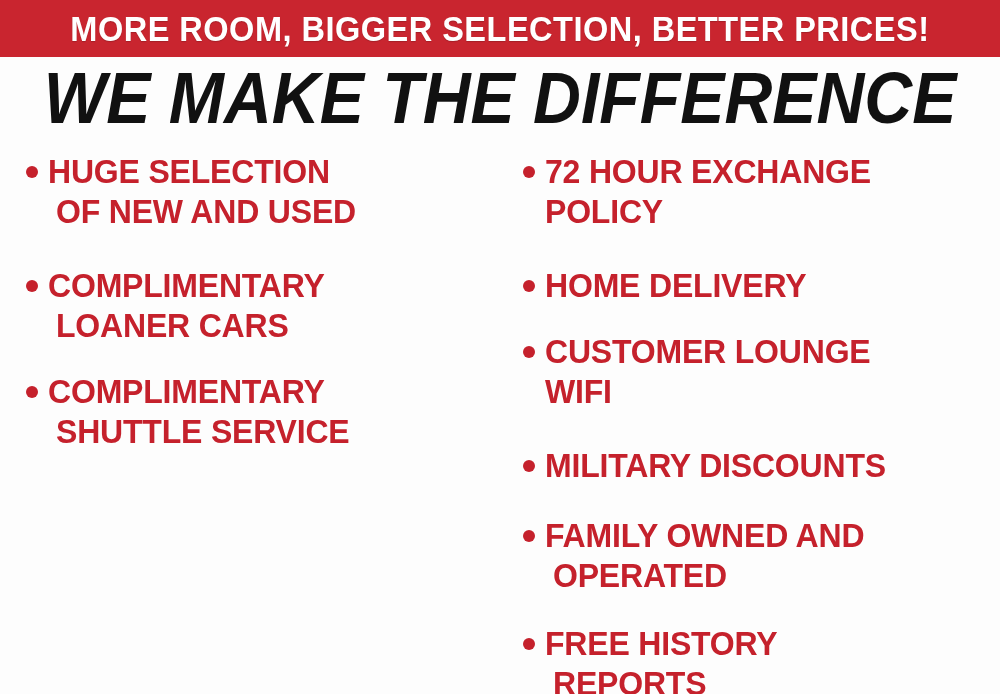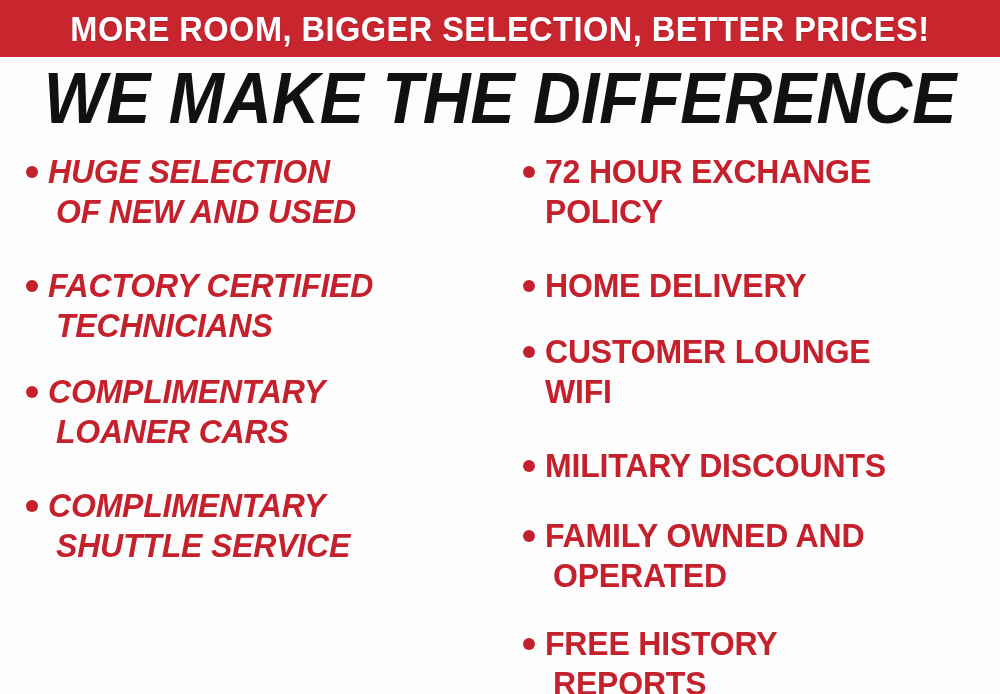--- a/index.html
+++ b/index.html
@@ -79,21 +79,21 @@
     position: absolute;
     left: 0;
     top: 152px;
     width: 1000px;
     height: 542px;
   }
   .col {
     position: absolute;
     top: 0;
   }
-  .col-left  { left: 18px;  width: 486px; font-style: italic; }
+  .col-left  { left: 18px;  width: 486px; }
   .col-right { left: 515px; width: 500px; }
 
   .bullet-item {
     position: relative;
     padding-left: 30px;
     margin-bottom: 28px;
   }
   .bullet-dot {
     position: absolute;
     left: 8px;
@@ -150,27 +150,20 @@
 
       <div class="bullet-item">
         <span class="bullet-dot"></span>
         <div class="bullet-lines">
           <div class="bullet-line">HUGE SELECTION</div>
           <div class="bullet-line cont">OF NEW AND USED</div>
         </div>
       </div>
 
 
-      <div class="bullet-item">
-        <span class="bullet-dot"></span>
-        <div class="bullet-lines">
-          <div class="bullet-line">FACTORY CERTIFIED</div>
-          <div class="bullet-line cont">TECHNICIANS</div>
-        </div>
-      </div>
 
       <div class="bullet-item">
         <span class="bullet-dot"></span>
         <div class="bullet-lines">
           <div class="bullet-line">COMPLIMENTARY</div>
           <div class="bullet-line cont">LOANER CARS</div>
         </div>
       </div>
 
       <div class="bullet-item">

